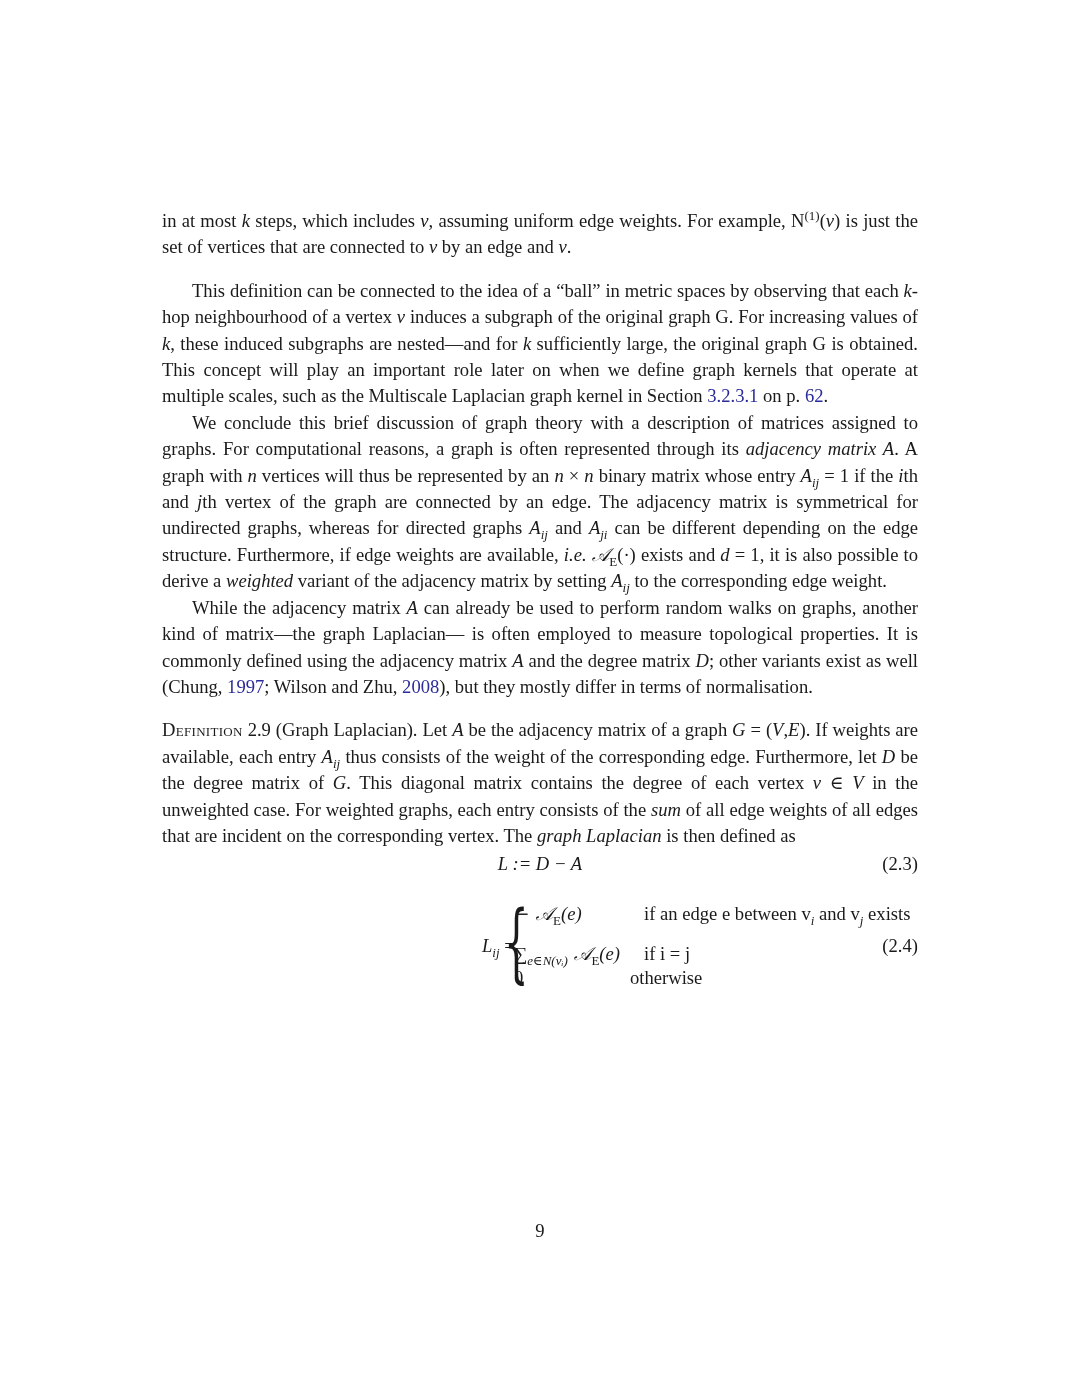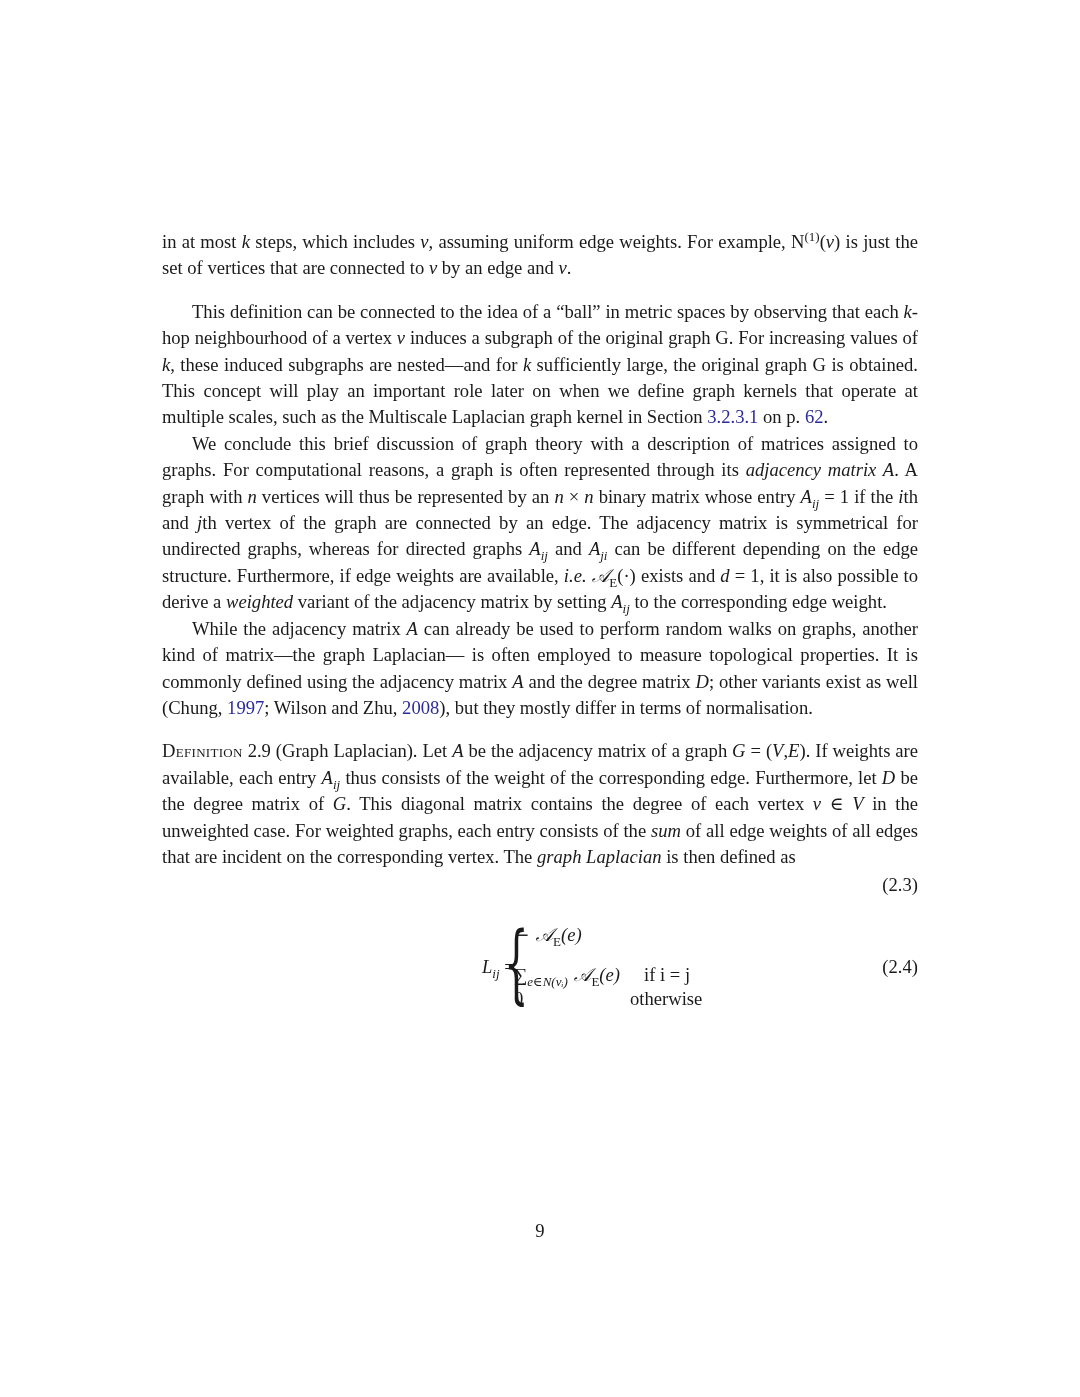--- a/index.html
+++ b/index.html
@@ -3,21 +3,21 @@
 <meta charset="utf-8">
 <style>
   html, body { margin: 0; padding: 0; }
   body {
     width: 1080px; height: 1397px; background: #ffffff; position: relative; overflow: hidden;
     font-family: "DejaVu Serif", "Liberation Serif", serif; color: #1a1a1a;
   }
   .page {
     position: absolute; left: 162px; top: 208px; width: 756px;
     font-family: "Liberation Serif", "DejaVu Serif", serif;
-    font-size: 18.6px; line-height: 26.4px; text-align: justify; margin-top: 21px;
+    font-size: 18.6px; line-height: 26.4px; text-align: justify;
   }
   p { margin: 0; }
   .indent { text-indent: 30px; }
   .gap { margin-top: 17px; }
   i, .it { font-style: italic; }
   a, .link { color: #2b2b9a; text-decoration: none; }
   .sc { font-variant: small-caps; letter-spacing: 0.3px; }
   sub, sup { font-size: 70%; line-height: 0; }
   .eq {
     position: relative; height: 30px; margin: 2px 0 4px 0;
@@ -49,31 +49,33 @@
 
   <p class="indent gap"><span>This definition can be connected to the idea of a “ball” in metric spaces by observing that each </span><i>k</i><span>-hop neighbourhood of a vertex </span><i>v</i><span> induces a subgraph of the original graph G. For increasing values of </span><i>k</i><span>, these induced subgraphs are nested—and for </span><i>k</i><span> sufficiently large, the original graph G is obtained. This concept will play an important role later on when we define graph kernels that operate at multiple scales, such as the Multiscale Laplacian graph kernel in Section </span><a class="link" style="color: rgb(43, 43, 154);">3.2.3.1</a><span> on p. </span><a class="link" style="color: rgb(43, 43, 154);">62</a><span>.</span></p>
 
   <p class="indent"><span>We conclude this brief discussion of graph theory with a description of matrices assigned to graphs. For computational reasons, a graph is often represented through its </span><i>adjacency matrix A</i><span>. A graph with </span><i>n</i><span> vertices will thus be represented by an </span><i>n</i><span> × </span><i>n</i><span> binary matrix whose entry </span><i>A</i><sub class="it">ij</sub><span> = 1 if the </span><i>i</i><span>th and </span><i>j</i><span>th vertex of the graph are connected by an edge. The adjacency matrix is symmetrical for undirected graphs, whereas for directed graphs </span><i>A</i><sub class="it">ij</sub><span> and </span><i>A</i><sub class="it">ji</sub><span> can be different depending on the edge structure. Furthermore, if edge weights are available, </span><i>i.e.</i> <span class="script">𝒜</span><sub>E</sub><span>(·) exists and </span><i>d</i><span> = 1, it is also possible to derive a </span><i>weighted</i><span> variant of the adjacency matrix by setting </span><i>A</i><sub class="it">ij</sub><span> to the corresponding edge weight.</span></p>
 
   <p class="indent"><span>While the adjacency matrix </span><i>A</i><span> can already be used to perform random walks on graphs, another kind of matrix—the graph Laplacian— is often employed to measure topological properties. It is commonly defined using the adjacency matrix </span><i>A</i><span> and the degree matrix </span><i>D</i><span>; other variants exist as well (Chung, </span><a class="link" style="color: rgb(43, 43, 154);">1997</a><span>; Wilson and Zhu, </span><a class="link" style="color: rgb(43, 43, 154);">2008</a><span>), but they mostly differ in terms of normalisation.</span></p>
 
   <p class="gap"><span class="sc">Definition</span><span> 2.9</span><span> (Graph Laplacian). </span><span>Let </span><i>A</i><span> be the adjacency matrix of a graph </span><i>G</i><span> = (</span><i>V</i>,<i>E</i><span>). If weights are available, each entry </span><i>A</i><sub class="it">ij</sub><span> thus consists of the weight of the corresponding edge. Furthermore, let </span><i>D</i><span> be the degree matrix of </span><i>G</i><span>. This diagonal matrix contains the degree of each vertex </span><i>v</i><span> ∈ </span><i>V</i><span> in the unweighted case. For weighted graphs, each entry consists of the </span><i>sum</i><span> of all edge weights of all edges that are incident on the corresponding vertex. The </span><i>graph Laplacian</i><span> is then defined as</span></p>
 
   <div class="eq">
+    <span class="body">L := D − A</span>
     <span class="num">(2.3)</span>
   </div>
 
 
   <div class="cases">
     <span class="lhs"><span>L</span><sub>ij</sub><span style="font-style:normal"> =</span></span>
     <span class="brace">{</span>
     <span class="val r1" style="left:345px"><span class="script">− 𝒜</span><sub>E</sub><i>(e)</i></span>
     <span class="cond r1" style="left:320px;margin-left:0"></span>
     <span class="val r2" style="left:345px"><span>∑</span><sub class="it">e∈N(vᵢ)</sub><span class="script"> 𝒜</span><sub>E</sub><i>(e)</i></span>
     <span class="val r3" style="left:345px">0</span>
+    <span class="cond r1" style="left:482px"><span>if an edge e between v</span><sub class="it">i</sub><span> and v</span><sub class="it">j</sub><span> exists</span></span>
     <span class="cond r2" style="left:482px">if i = j</span>
     <span class="cond r3" style="left:468px">otherwise</span>
     <span class="num">(2.4)</span>
   </div>
 </div>
 
 <div class="pageno">9</div>
 
 <style>
   .cases .lhs { left: 320px; }

